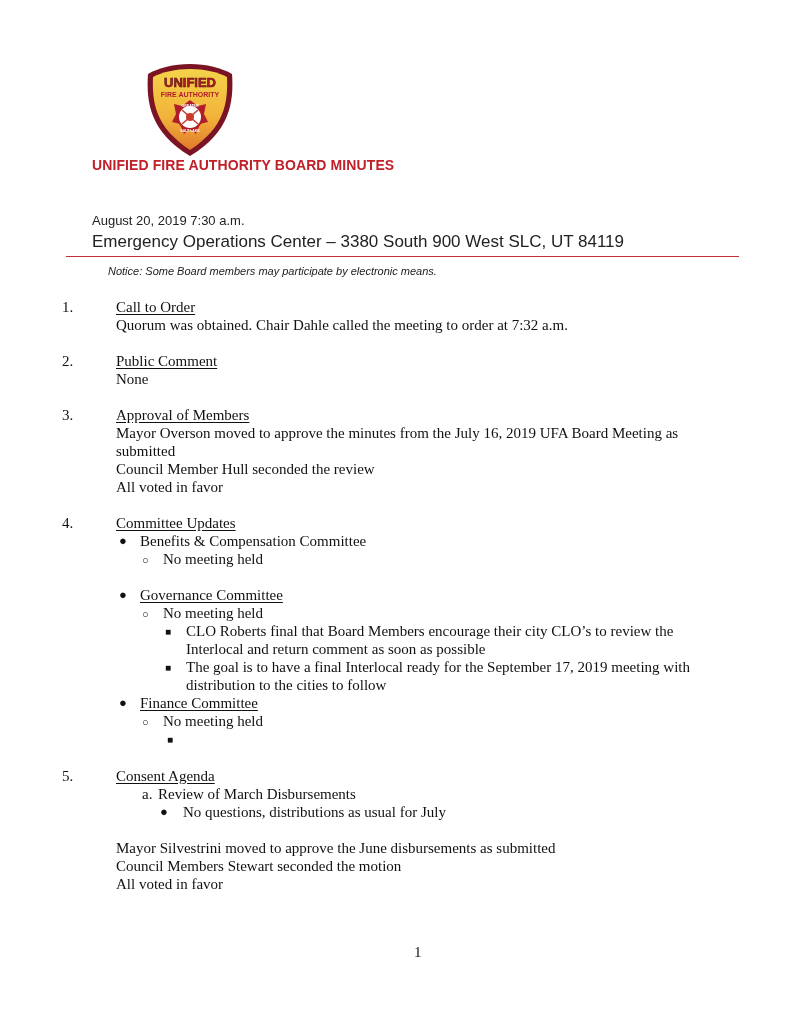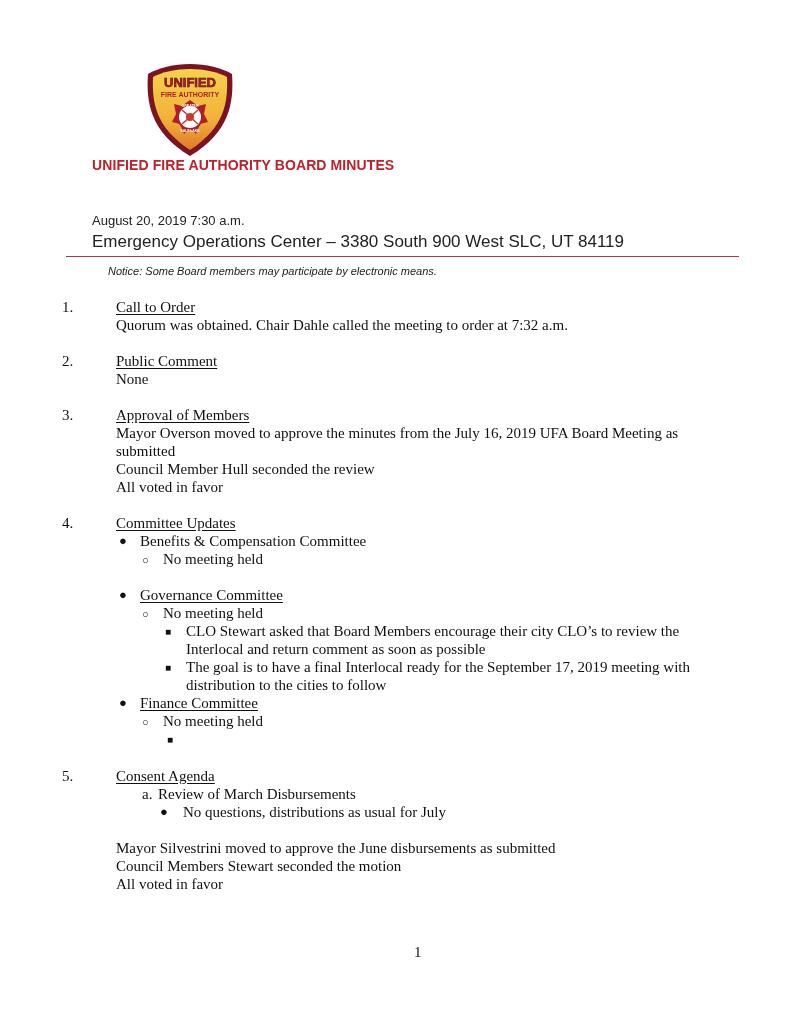--- a/index.html
+++ b/index.html
@@ -78,21 +78,21 @@
 <div class="abs serif b1" style="top:532px">●</div>
 <div class="abs serif c2" style="top:532px">Benefits &amp; Compensation Committee</div>
 <div class="abs serif b2" style="top:551px; left:142px">○</div>
 <div class="abs serif c3" style="top:550px">No meeting held</div>
 
 <div class="abs serif b1" style="top:586px">●</div>
 <div class="abs serif c2 u" style="top:586px">Governance Committee</div>
 <div class="abs serif b2" style="top:605px; left:142px">○</div>
 <div class="abs serif c3" style="top:604px">No meeting held</div>
 <div class="abs serif b3" style="top:623px">■</div>
-<div class="abs serif c4" style="top:622px">CLO Stewart asked that Board Members encourage their city CLO’s to review the</div>
+<div class="abs serif c4" style="top:622px">CLO Roberts final that Board Members encourage their city CLO’s to review the</div>
 <div class="abs serif c4" style="top:640px">Interlocal and return comment as soon as possible</div>
 <div class="abs serif b3" style="top:659px">■</div>
 <div class="abs serif c4" style="top:658px">The goal is to have a final Interlocal ready for the September 17, 2019 meeting with</div>
 <div class="abs serif c4" style="top:676px">distribution to the cities to follow</div>
 
 <div class="abs serif b1" style="top:694px">●</div>
 <div class="abs serif c2 u" style="top:694px">Finance Committee</div>
 <div class="abs serif b2" style="top:713px; left:142px">○</div>
 <div class="abs serif c3" style="top:712px">No meeting held</div>
 <div class="abs serif b3" style="top:731px; left:167px">■</div>

